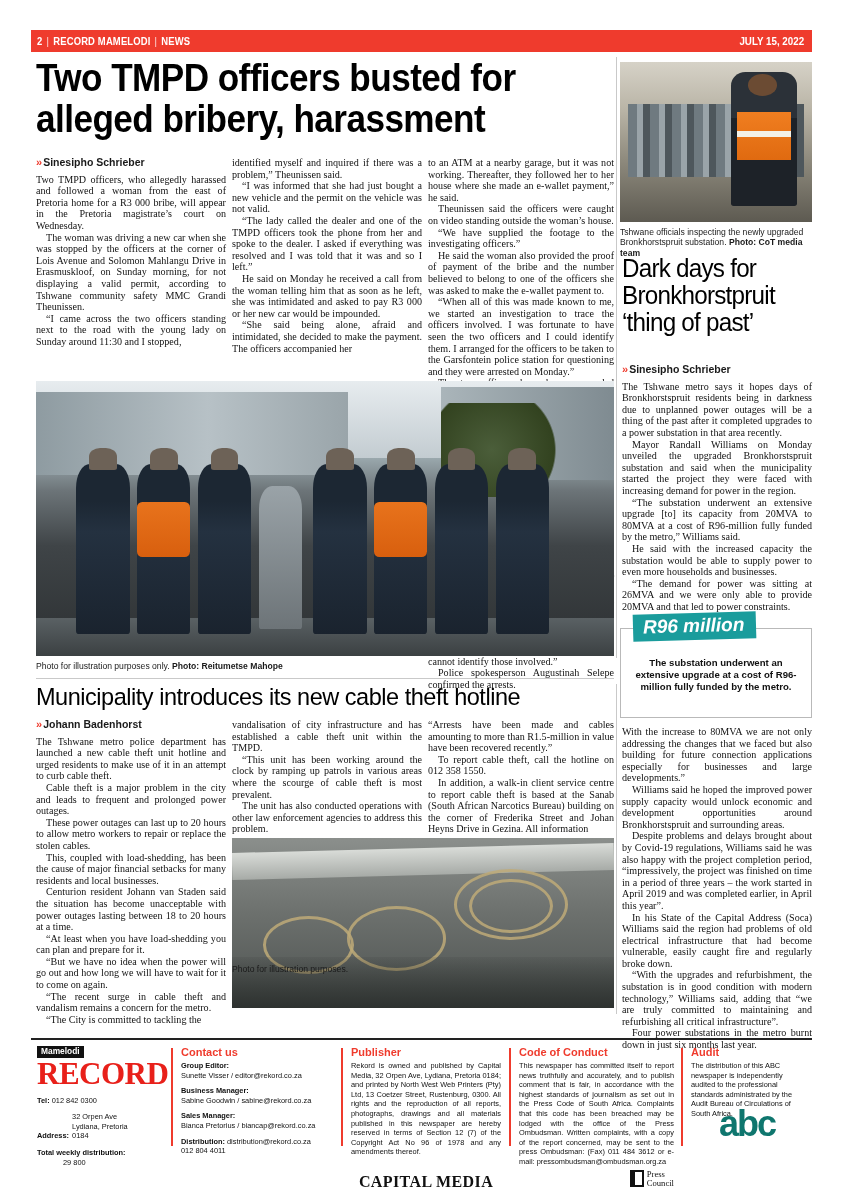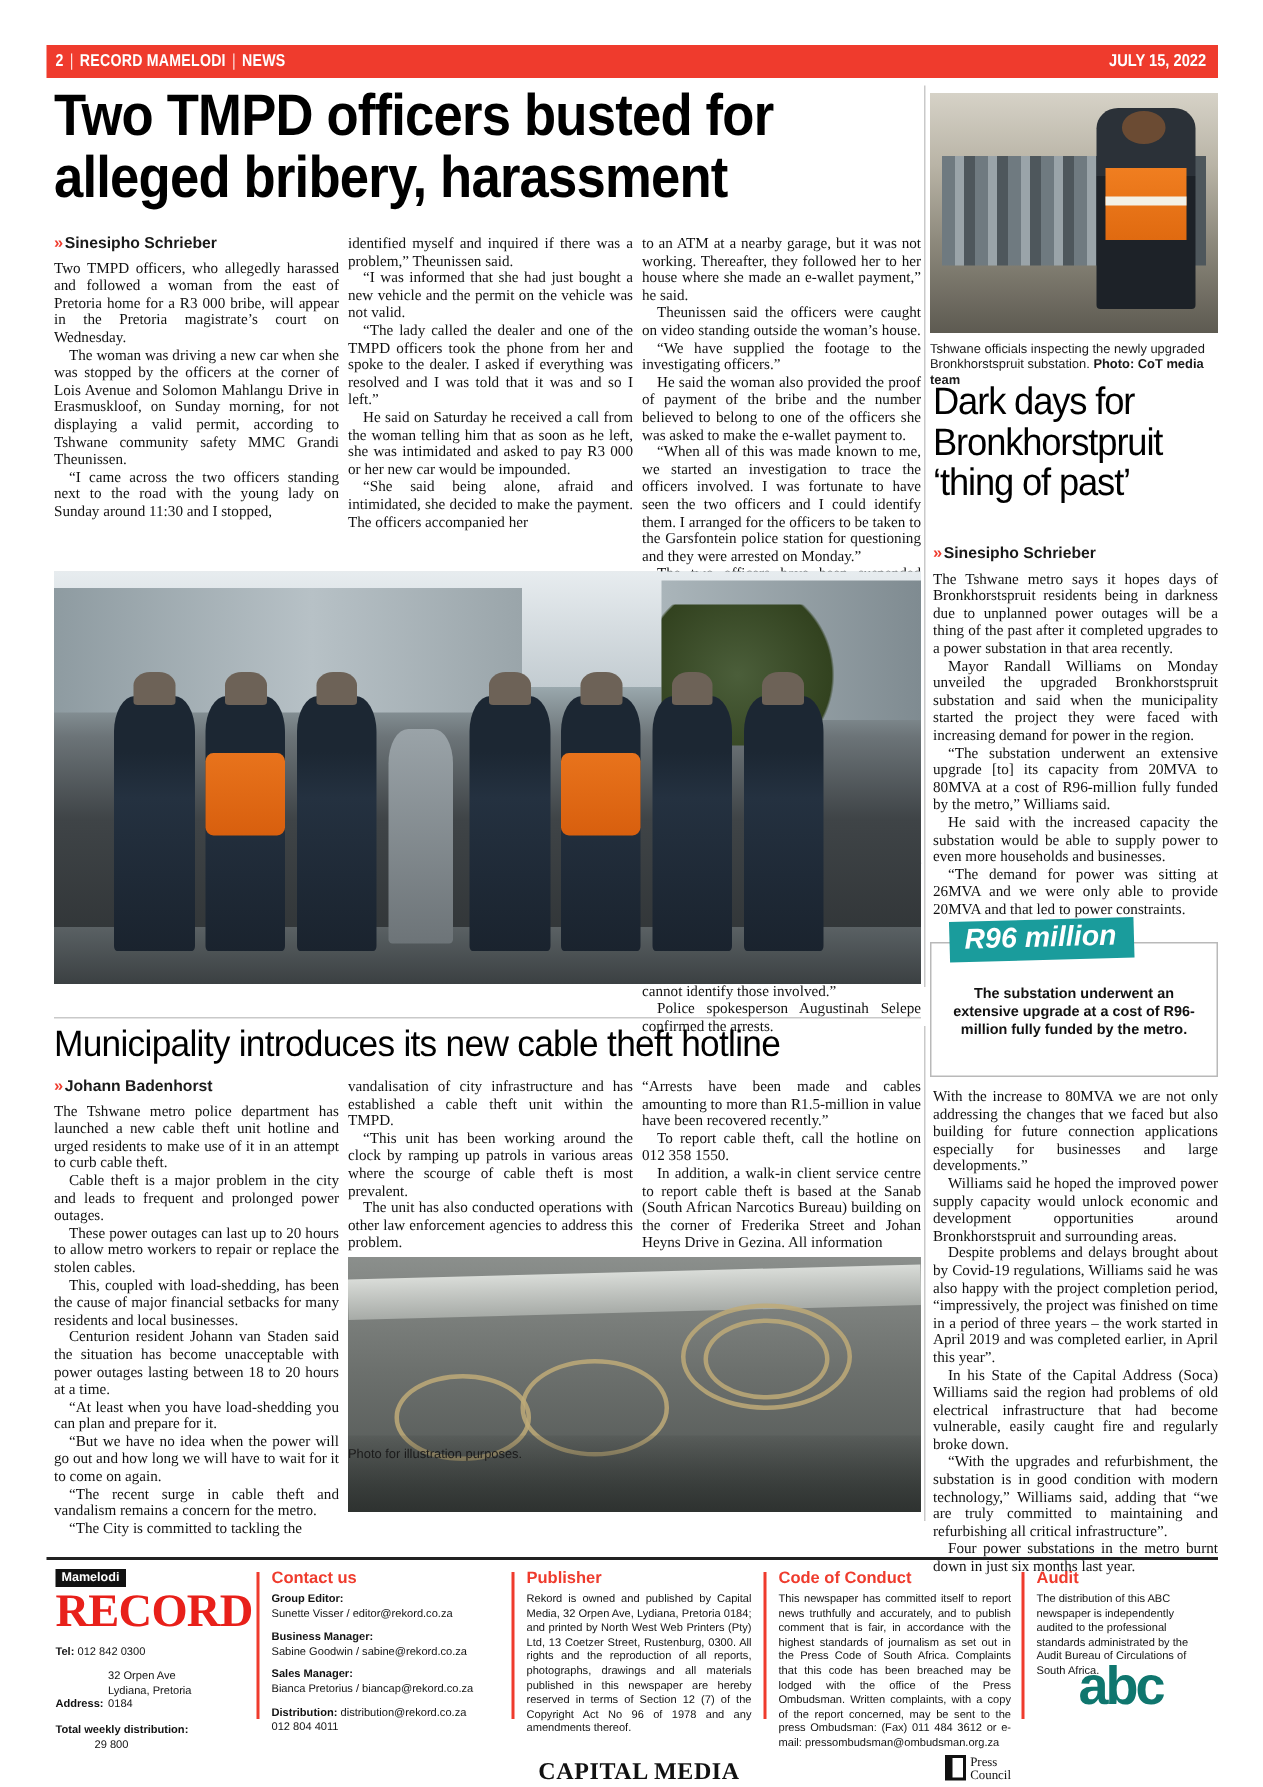--- a/index.html
+++ b/index.html
@@ -178,21 +178,21 @@
       <p class="first">Two TMPD officers, who allegedly harassed and followed a woman from the east of Pretoria home for a R3 000 bribe, will appear in the Pretoria magistrate’s court on Wednesday.</p>
       <p>The woman was driving a new car when she was stopped by the officers at the corner of Lois Avenue and Solomon Mahlangu Drive in Erasmuskloof, on Sunday morning, for not displaying a valid permit, according to Tshwane community safety MMC Grandi Theunissen.</p>
       <p>“I came across the two officers standing next to the road with the young lady on Sunday around 11:30 and I stopped,</p>
     </div>
   </div>
 
   <div class="col" style="left:232px; top:157px; width:190px;">
     <p class="first">identified myself and inquired if there was a problem,” Theunissen said.</p>
     <p>“I was informed that she had just bought a new vehicle and the permit on the vehicle was not valid.</p>
     <p>“The lady called the dealer and one of the TMPD officers took the phone from her and spoke to the dealer. I asked if everything was resolved and I was told that it was and so I left.”</p>
-    <p>He said on Saturday he received a call from the woman telling him that as soon as he left, she was intimidated and asked to pay R3 000 or her new car would be impounded.</p>
+    <p>He said on Monday he received a call from the woman telling him that as soon as he left, she was intimidated and asked to pay R3 000 or her new car would be impounded.</p>
     <p>“She said being alone, afraid and intimidated, she decided to make the payment. The officers accompanied her</p>
   </div>
 
   <div class="col" style="left:428px; top:157px; width:186px;">
     <p class="first">to an ATM at a nearby garage, but it was not working. Thereafter, they followed her to her house where she made an e-wallet payment,” he said.</p>
     <p>Theunissen said the officers were caught on video standing outside the woman’s house.</p>
     <p>“We have supplied the footage to the investigating officers.”</p>
     <p>He said the woman also provided the proof of payment of the bribe and the number believed to belong to one of the officers she was asked to make the e-wallet payment to.</p>
     <p>“When all of this was made known to me, we started an investigation to trace the officers involved. I was fortunate to have seen the two officers and I could identify them. I arranged for the officers to be taken to the Garsfontein police station for questioning and they were arrested on Monday.”</p>
     <p>The two officers have been suspended pending an internal investigation by the metro, Theunissen said.</p>
@@ -214,20 +214,23 @@
     <div class="cop" style="left:17.5%;"></div>
     <div class="vest" style="left:17.5%;"></div>
     <div class="cop" style="left:28%;"></div>
     <div class="civ" style="left:38.5%;"></div>
     <div class="cop" style="left:48%;"></div>
     <div class="cop" style="left:58.5%;"></div>
     <div class="vest" style="left:58.5%;"></div>
     <div class="cop" style="left:69%;"></div>
     <div class="cop" style="left:79.5%;"></div>
   </div>
+  <div class="cap" style="left:36px; top:661px; width:400px;">
+    <span>Photo for illustration purposes only. </span><b>Photo: Reitumetse Mahope</b>
+  </div>
 
   <div class="photo ph3">
     <div class="panelrow"></div>
     <div class="man">
       <div class="head"></div>
       <div class="vest"></div>
       <div class="band"></div>
     </div>
   </div>
   <div class="cap" style="left:620px; top:227px; width:192px;">

